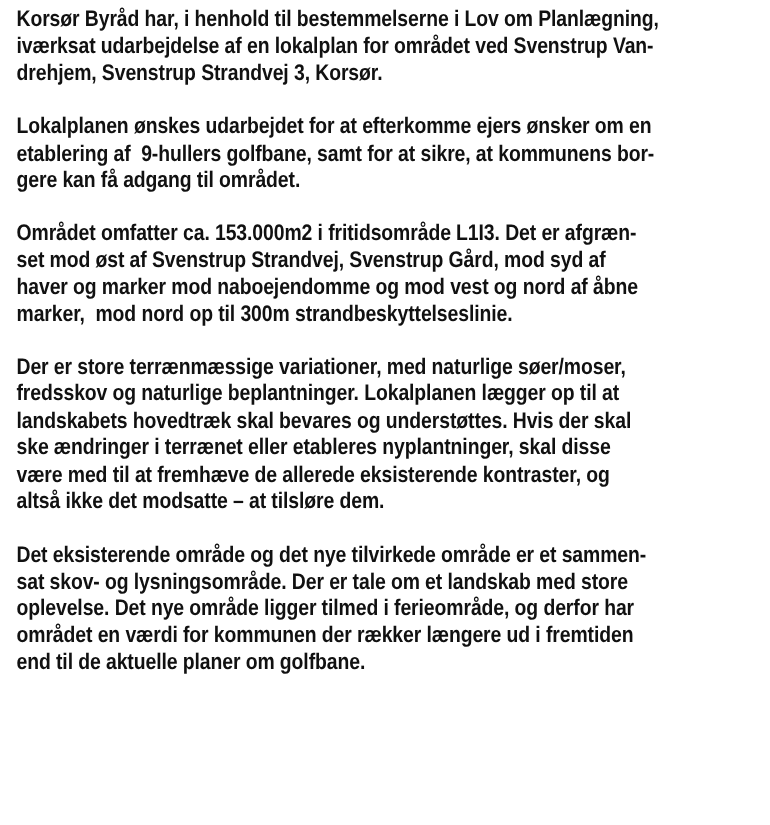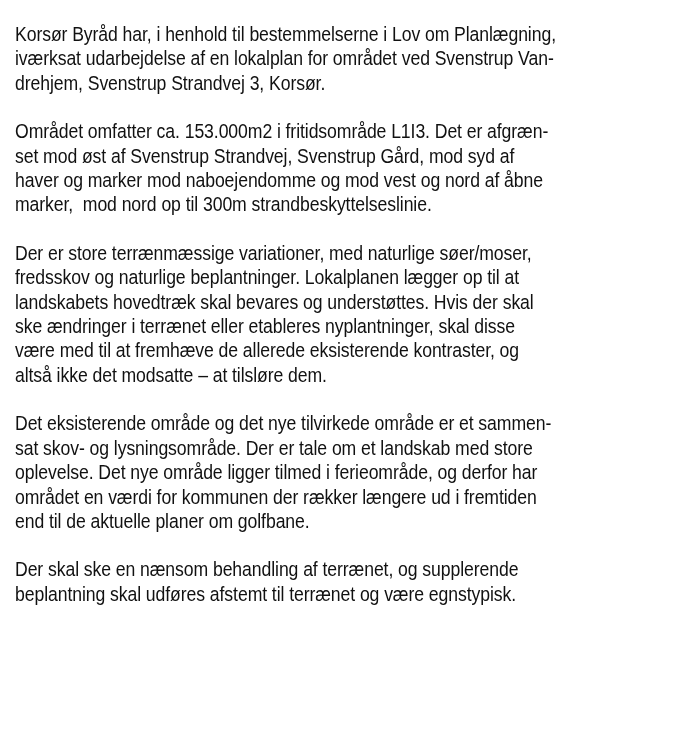--- a/index.html
+++ b/index.html
@@ -2,35 +2,40 @@
 <html><head>
 <meta charset="utf-8">
 <style>
   html, body { margin: 0; padding: 0; background: #ffffff; }
   body { width: 700px; height: 750px; overflow: hidden; position: relative; }
   .page {
     position: absolute; left: 15px; top: 6px; width: 680px;
     font-family: "Liberation Sans", sans-serif;
     color: #111111;
   }
-  .para { margin: 16px 0 24px 0; }
+  .para { margin: 0 0 24px 0; font-weight: bold; }
   .line {
     display: block; white-space: pre; font-size: 20.5px; line-height: 24.4px;
     transform: scaleX(0.86); transform-origin: left center;
     letter-spacing: -0.1px;
   }
 </style>
 </head>
 <body>
 
 <div class="page">
   <p class="para">
     <span class="line">Korsør Byråd har, i henhold til bestemmelserne i Lov om Planlægning,</span>
     <span class="line">iværksat udarbejdelse af en lokalplan for området ved Svenstrup Van-</span>
     <span class="line">drehjem, Svenstrup Strandvej 3, Korsør.</span>
+  </p>
+  <p class="para">
+    <span class="line">Lokalplanen ønskes udarbejdet for at efterkomme ejers ønsker om en</span>
+    <span class="line">etablering af  9-hullers golfbane, samt for at sikre, at kommunens bor-</span>
+    <span class="line">gere kan få adgang til området.</span>
   </p>
   <p class="para">
     <span class="line">Området omfatter ca. 153.000m2 i fritidsområde L1I3. Det er afgræn-</span>
     <span class="line">set mod øst af Svenstrup Strandvej, Svenstrup Gård, mod syd af</span>
     <span class="line">haver og marker mod naboejendomme og mod vest og nord af åbne</span>
     <span class="line">marker,  mod nord op til 300m strandbeskyttelseslinie.</span>
   </p>
   <p class="para">
     <span class="line">Der er store terrænmæssige variationer, med naturlige søer/moser,</span>
     <span class="line">fredsskov og naturlige beplantninger. Lokalplanen lægger op til at</span>
@@ -39,17 +44,13 @@
     <span class="line">være med til at fremhæve de allerede eksisterende kontraster, og</span>
     <span class="line">altså ikke det modsatte – at tilsløre dem.</span>
   </p>
   <p class="para">
     <span class="line">Det eksisterende område og det nye tilvirkede område er et sammen-</span>
     <span class="line">sat skov- og lysningsområde. Der er tale om et landskab med store</span>
     <span class="line">oplevelse. Det nye område ligger tilmed i ferieområde, og derfor har</span>
     <span class="line">området en værdi for kommunen der rækker længere ud i fremtiden</span>
     <span class="line">end til de aktuelle planer om golfbane.</span>
   </p>
-  <p class="para">
-    <span class="line">Der skal ske en nænsom behandling af terrænet, og supplerende</span>
-    <span class="line">beplantning skal udføres afstemt til terrænet og være egnstypisk.</span>
-  </p>
 </div>
 
 </body></html>

